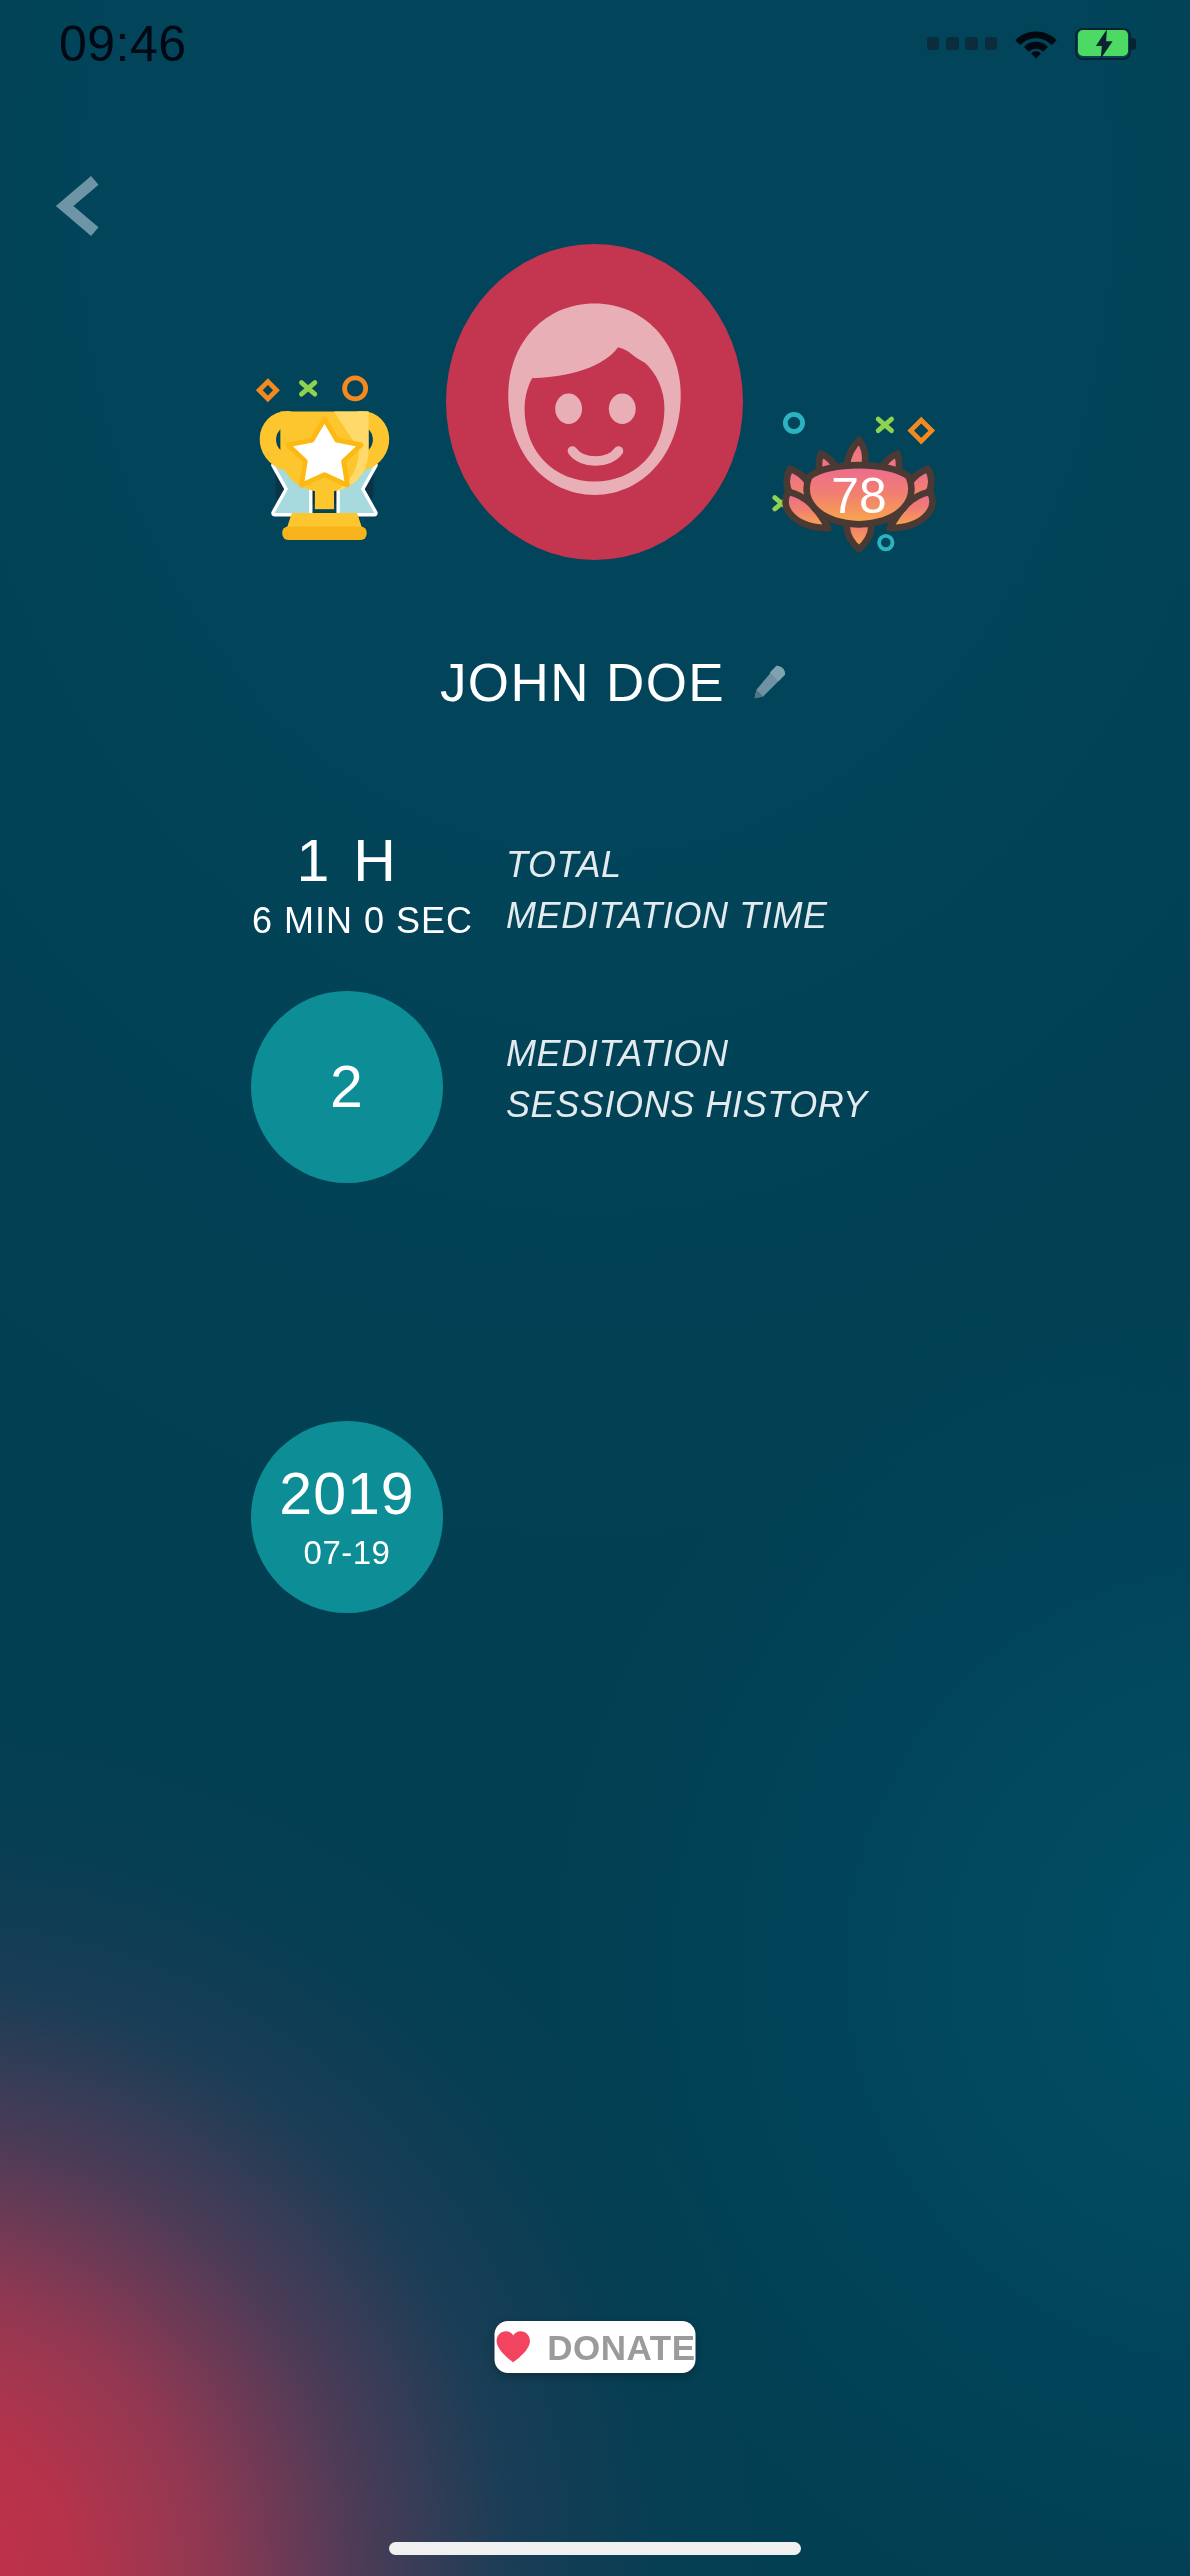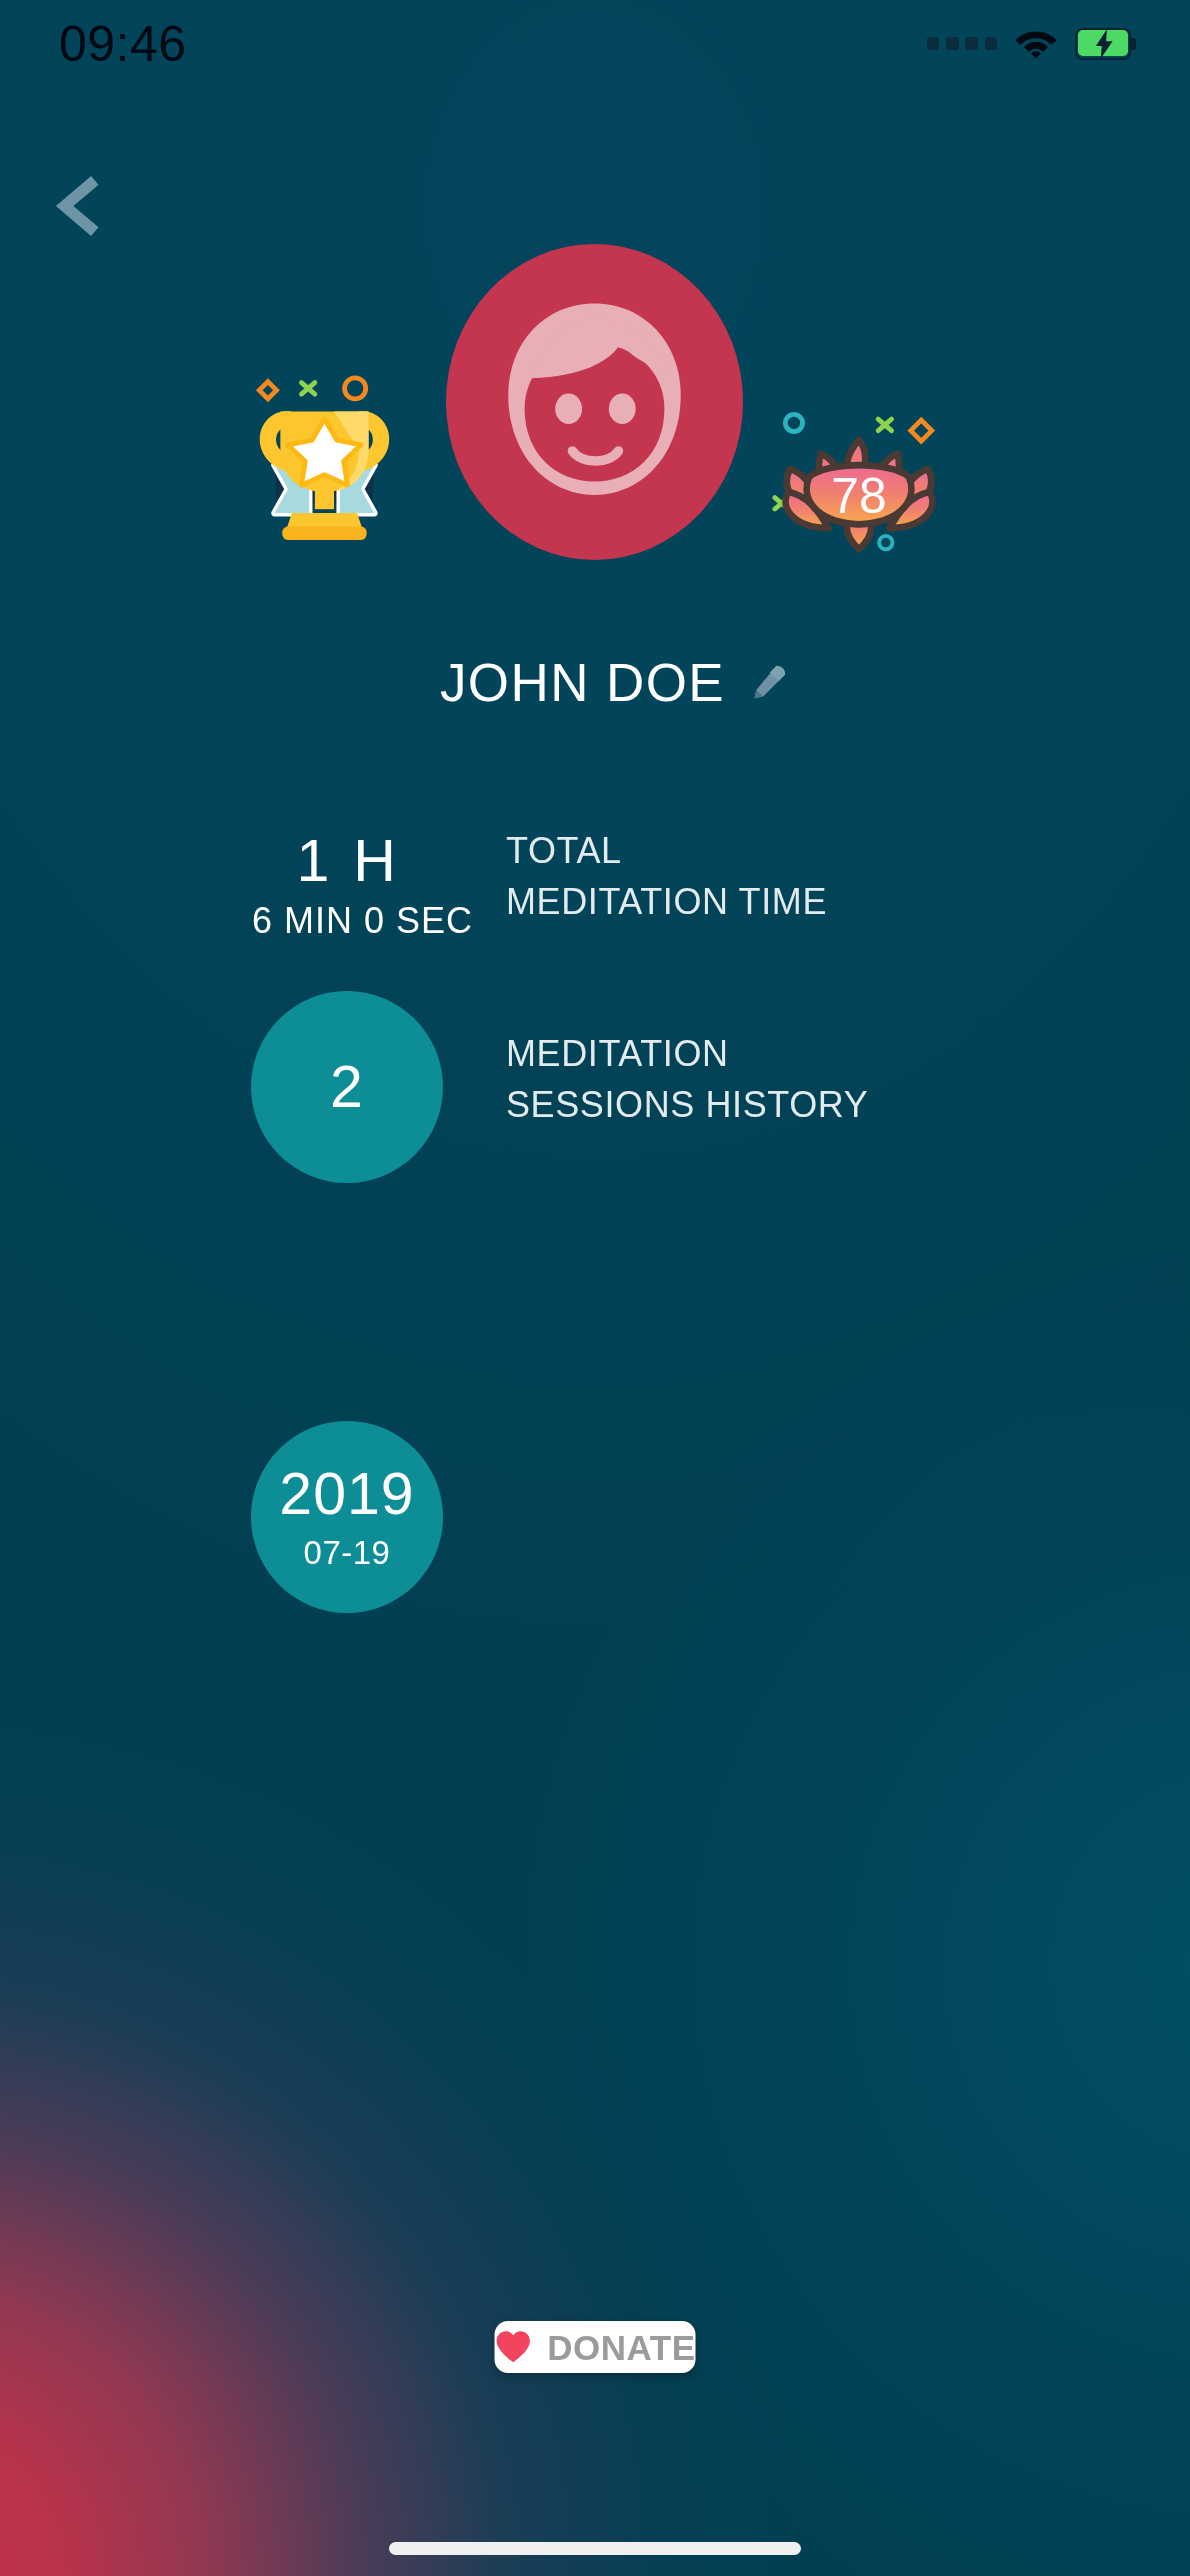--- a/index.html
+++ b/index.html
@@ -137,22 +137,22 @@
   #time-hours {
     font-size:59px; font-weight:400; color:#FFFFFF; letter-spacing:3.8px;
     line-height:1.0; white-space:nowrap;
   }
   #time-rest {
     margin-top:11.5px;
     font-size:36px; font-weight:400; color:#FFFFFF; letter-spacing:1px;
     line-height:1.0; white-space:nowrap;
   }
   #time-label {
-    position:absolute; left:506px; top:6px; width:613px;
-    font-size:36px; color:#E4EBEE; line-height:1.42; letter-spacing:0.6px;
+    position:absolute; left:506px; top:20px; width:613px;
+    font-size:36px; color:#E4EBEE; line-height:1.42; letter-spacing:0.6px;font-style:italic;
   }
 
   
   .circle-row { height:273px; }
   .stat-circle {
     position:absolute; left:251px; top:0;
     width:192px; height:192px; border-radius:50%;
     background:#0D8E96;
     display:flex; flex-direction:column;
     align-items:center; justify-content:center;
@@ -160,21 +160,21 @@
   }
   .circle-main {
     font-size:59px; font-weight:400; color:#FFFFFF; line-height:1.0; letter-spacing:1px;
   }
   .circle-sub {
     margin-top:11.5px;
     font-size:33px; font-weight:400; color:#FFFFFF; line-height:1.0; letter-spacing:0.5px;
   }
   .circle-label {
     position:absolute; left:506px; width:652px;
-    font-size:36px; color:#E4EBEE; line-height:1.42; letter-spacing:0.6px;
+    font-size:36px; color:#E4EBEE; line-height:1.42; letter-spacing:0.6px;font-style:italic;
   }
   #sessions-circle { top:19px; }
   #sessions-label { top:56px; }
   #since-circle { top:176px; }
   #since-label { top:213px; }
 
   
   #donate-btn {
     position:absolute; left:246px; bottom:203px;
     width:201px; height:52px;

